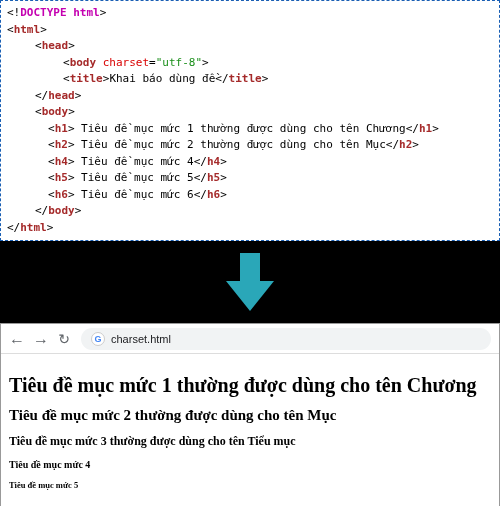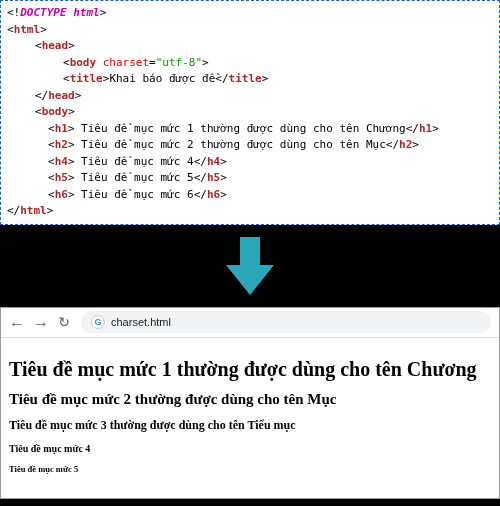--- a/index.html
+++ b/index.html
@@ -13,21 +13,21 @@
     padding: 4px 6px;
     font-family: monospace;
     font-size: 11px;
     line-height: 1.5;
     white-space: nowrap;
     overflow: hidden;
   }
   .ind1 { margin-left: 28px; }
   .ind2 { margin-left: 56px; }
   .ind3 { margin-left: 41px; }
-  .doctype { color: #c400b0; font-style: italic; font-weight: bold; }
+  .doctype { color: #c400b0; font-weight: bold; }
   .tag { color: #a52a2a; font-weight: bold; }
   .attr { color: #d90000; }
   .val { color: #1a8f1a; }
   .txt { color: #000; }
   
   
   .arrow-wrap {
     height: 82px;
     background: #000;
     display: flex;
@@ -95,30 +95,31 @@
   .page-body h5 { font-size: 8.5px; margin: 10px 0; font-weight: bold; }
 </style>
 </head>
 <body>
 
 <div class="panel code-panel">
   <div><span class="txt">&lt;!</span><span class="doctype">DOCTYPE html</span><span class="txt">&gt;</span></div>
   <div><span class="txt">&lt;</span><span class="tag">html</span><span class="txt">&gt;</span></div>
   <div class="ind1"><span class="txt">&lt;</span><span class="tag">head</span><span class="txt">&gt;</span></div>
   <div class="ind2"><span class="txt">&lt;</span><span class="tag">body</span><span class="txt"> </span><span class="attr">charset</span><span class="txt">=</span><span class="val">"utf-8"</span><span class="txt">&gt;</span></div>
-  <div class="ind2"><span class="txt">&lt;</span><span class="tag">title</span><span class="txt">&gt;</span><span class="txt">Khai báo được đề</span><span class="txt">&lt;/</span><span class="tag">title</span><span class="txt">&gt;</span></div>
+  <div class="ind2"><span class="txt">&lt;</span><span class="tag">title</span><span class="txt">&gt;</span><span class="txt">Khai báo dùng đề</span><span class="txt">&lt;/</span><span class="tag">title</span><span class="txt">&gt;</span></div>
   <div class="ind1"><span class="txt">&lt;/</span><span class="tag">head</span><span class="txt">&gt;</span></div>
   <div class="ind1"><span class="txt">&lt;</span><span class="tag">body</span><span class="txt">&gt;</span></div>
   <div id="code-headings">
       <div class="ind3"><span class="txt">&lt;</span><span class="tag">h1</span><span class="txt">&gt;</span><span class="txt"> Tiêu đề mục mức 1 thường được dùng cho tên Chương</span><span class="txt">&lt;/</span><span class="tag">h1</span><span class="txt">&gt;</span></div>
       <div class="ind3"><span class="txt">&lt;</span><span class="tag">h2</span><span class="txt">&gt;</span><span class="txt"> Tiêu đề mục mức 2 thường được dùng cho tên Mục</span><span class="txt">&lt;/</span><span class="tag">h2</span><span class="txt">&gt;</span></div>
       <div class="ind3"><span class="txt">&lt;</span><span class="tag">h4</span><span class="txt">&gt;</span><span class="txt"> Tiêu đề mục mức 4</span><span class="txt">&lt;/</span><span class="tag">h4</span><span class="txt">&gt;</span></div>
       <div class="ind3"><span class="txt">&lt;</span><span class="tag">h5</span><span class="txt">&gt;</span><span class="txt"> Tiêu đề mục mức 5</span><span class="txt">&lt;/</span><span class="tag">h5</span><span class="txt">&gt;</span></div>
       <div class="ind3"><span class="txt">&lt;</span><span class="tag">h6</span><span class="txt">&gt;</span><span class="txt"> Tiêu đề mục mức 6</span><span class="txt">&lt;/</span><span class="tag">h6</span><span class="txt">&gt;</span></div>
     </div>
+  <div class="ind1"><span class="txt">&lt;/</span><span class="tag">body</span><span class="txt">&gt;</span></div>
   <div><span class="txt">&lt;/</span><span class="tag">html</span><span class="txt">&gt;</span></div>
 </div>
 
 <div class="arrow-wrap">
   <svg class="arrow-svg" viewBox="0 0 56 62">
     <polygon points="18,2 38,2 38,30 52,30 28,60 4,30 18,30" fill="#2aa7b8"></polygon>
   </svg>
 </div>
 
 <div class="panel browser-panel">

